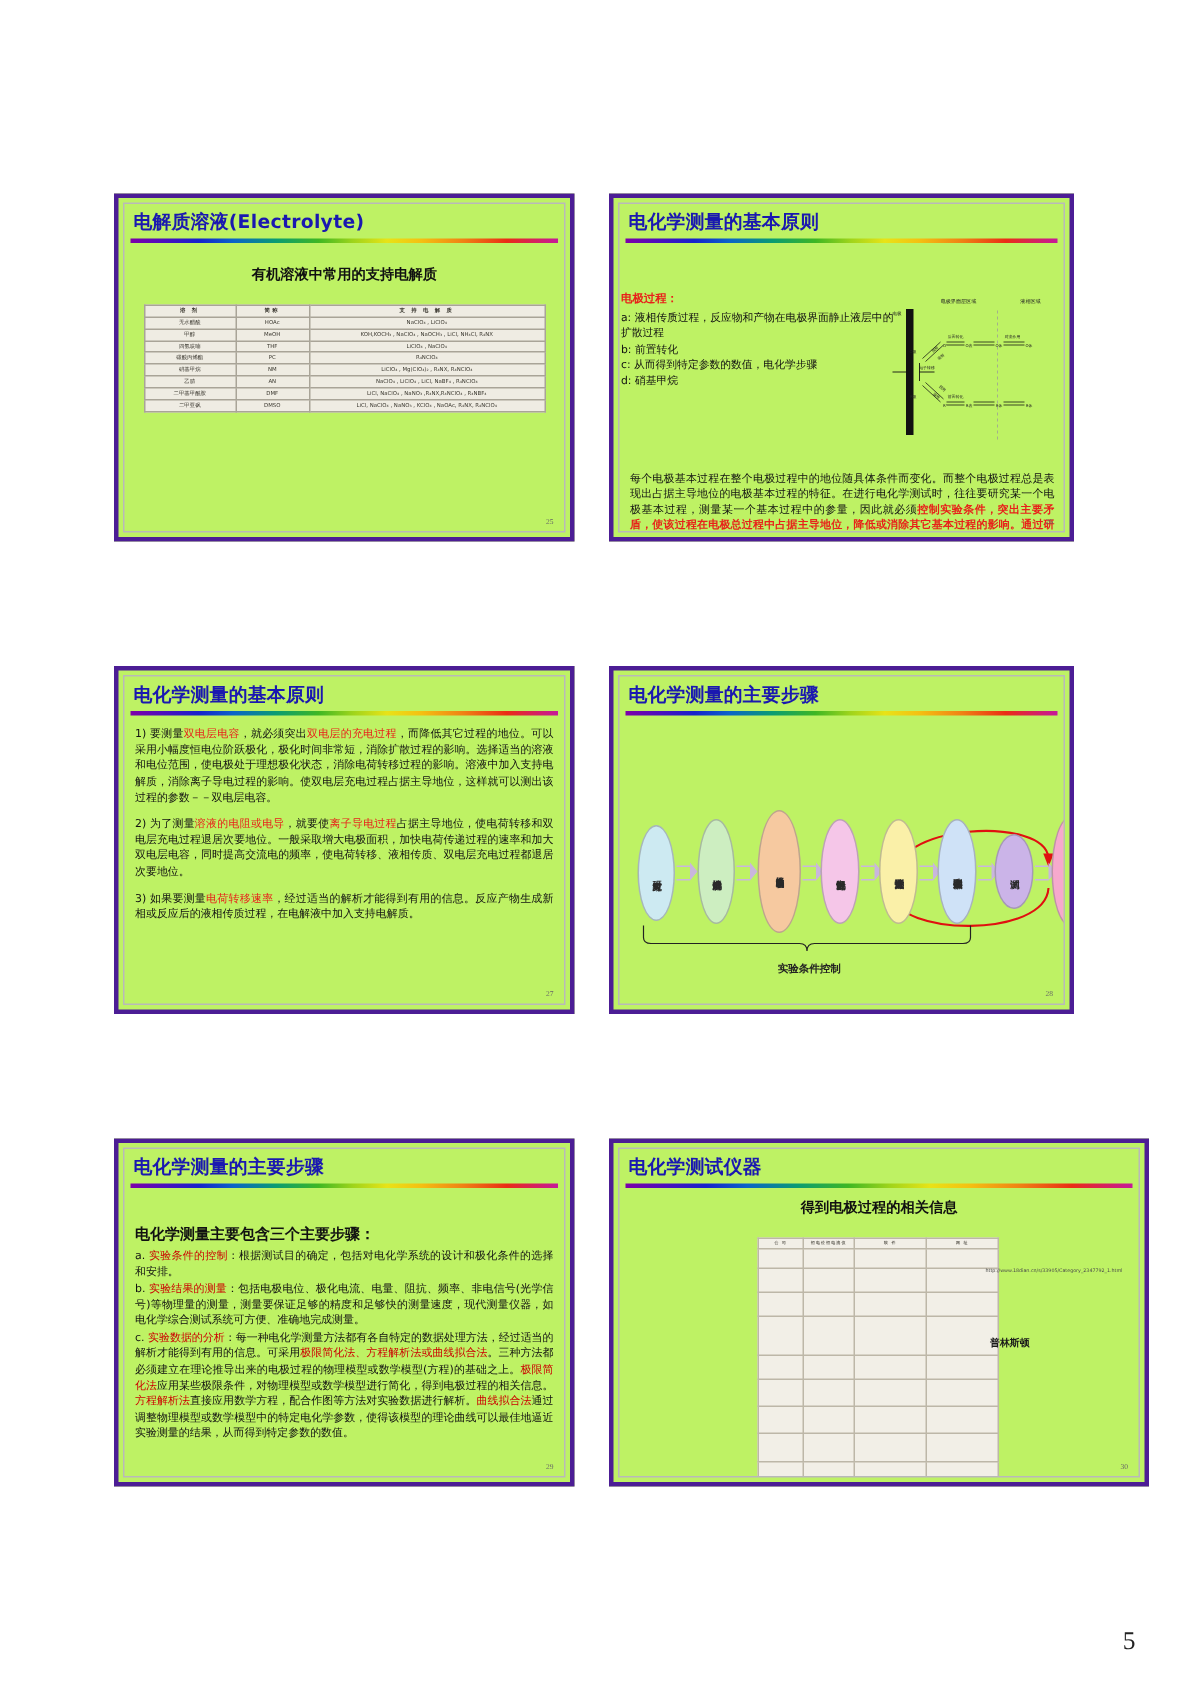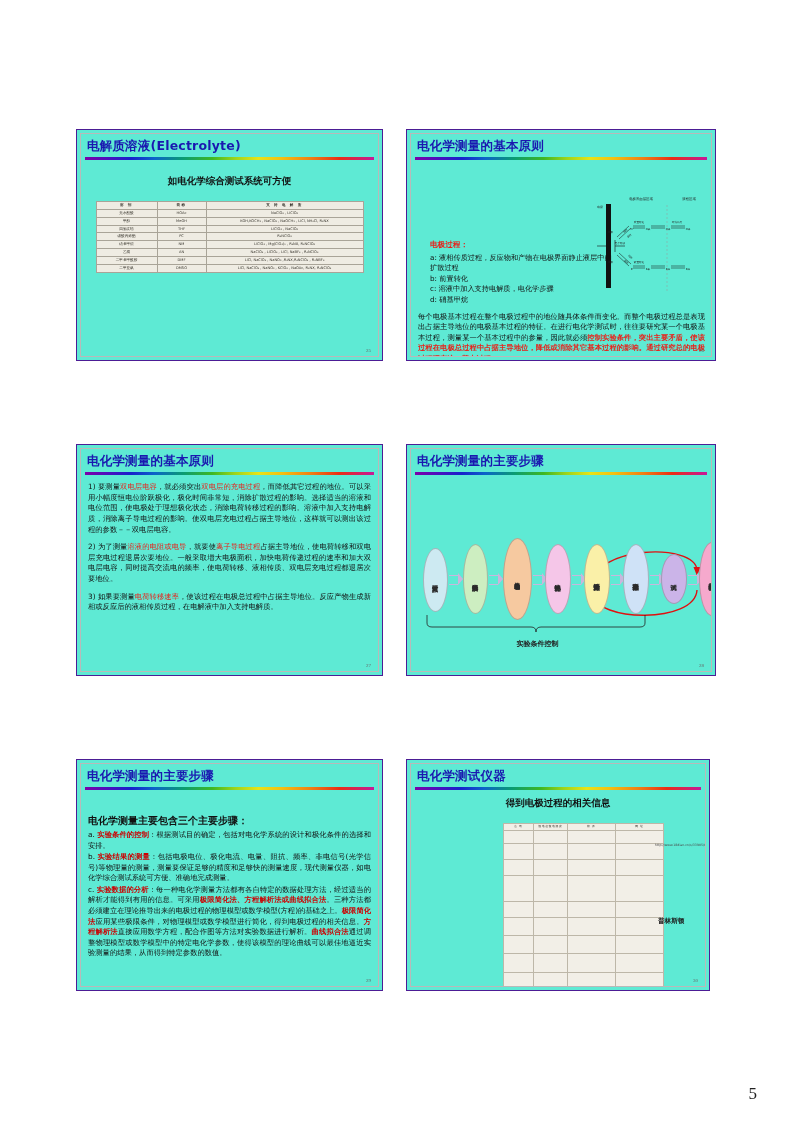--- a/index.html
+++ b/index.html
@@ -16,22 +16,22 @@
   }
   .page {
     position: absolute;
     left: 0; top: 0;
     width: 793px; height: 1122px;
     background: #fff;
   }
   
   .slide {
     position: absolute;
-    border: 1px solid #4c1d95;
-    background: #5eead4;
+    border: 3px solid #4c1d95;
+    background: #bef264;
     box-sizing: border-box;
     overflow: hidden;
     padding-left: 44px;
   }
   .slide-inner {
     position: absolute;
     left: 3px; top: 3px; right: 3px; bottom: 3px;
     border: 1px solid #b9b9b9;
     box-sizing: border-box;
     overflow: hidden;
@@ -96,21 +96,21 @@
     overflow: hidden;
     white-space: nowrap;
   }
   .scan-table thead td { font-weight: bold; letter-spacing: 1.5px; }
   .col-a { width: 58px; }
   .col-b { width: 46px; }
 
   
   .s26-wrap { position: relative; height: 100%; }
   .s26-left {
-    position: absolute; left: 19px; top: 5px; width: 182px; margin-top: 48px;
+    position: absolute; left: 1px; top: 5px; width: 182px;
   }
   .s26-kicker {
     font-size: 7.6px; font-weight: bold; color: #e8211a;
     margin-bottom: 3px;
   }
   .s26-item {
     font-size: 7.2px; line-height: 1.42; color: #111; margin-bottom: .5px;
   }
   .s26-diagram {
     position: absolute; right: 4px; top: 6px; width: 118px; height: 108px;
@@ -172,21 +172,21 @@
   
   .s29-lead {
     font-size: 10px; font-weight: bold; color: #111;
     margin: 23px 7px 2px 7px;
   }
   .s29-item {
     font-size: 7.3px; line-height: 1.45; color: #111;
     margin: 0 7px 1px 7px; text-align: justify;
     text-indent: 0;
   }
-  .s29-item .lbl { color:#c00; font-weight: bold; }
+  .s29-item .lbl { color:#c00; font-weight: normal; }
 
   
   .s30-heading {
     text-align: center; font-weight: bold; font-size: 9.5px;
     color: #111; margin-top: 6px;
   }
   .ws-table {
     position: absolute;
     left: 92px; top: 32px;
     width: 148px;
@@ -209,21 +209,21 @@
   .ws-c3 { width: 45px; } .ws-c4 { width: 45px; }
   .ws-note {
     position: absolute;
     font-size: 3.2px;
     color: #4a4a4a;
     line-height: 1.35;
     width: 62px;
   }
   .ws-brand {
     position: absolute;
-    font-size: 6.6px; font-weight: bold; color: #1a1a1a; margin-top: 28px;
+    font-size: 6.6px; font-weight: bold; color: #1a1a1a;
   }
 
   
   .sheet-num {
     position: absolute;
     right: 36px; bottom: 18px;
     font-size: 17px;
     color: #222;
     font-family: "Liberation Serif", serif;
   }
@@ -231,21 +231,21 @@
 </head>
 <body>
 
 <div class="page">
 
   <div class="slide" style="left:76px; top:129px; width:307px; height:232px;">
     <div class="slide-inner">
       <div class="slide-title">电解质溶液(Electrolyte)</div>
       <div class="rainbow"></div>
       <div class="slide-body">
-        <div class="s25-heading">如电化学综合测试系统可方便</div>
+        <div class="s25-heading">有机溶液中常用的支持电解质</div>
         <table class="scan-table">
           <thead>
             <tr>
               <td class="col-a">溶  剂</td>
               <td class="col-b">简称</td>
               <td>支 持 电 解 质</td>
             </tr>
           </thead>
           <tbody>
             <tr>
@@ -297,21 +297,21 @@
 
   <div class="slide" style="left:406px; top:129px; width:310px; height:232px;">
     <div class="slide-inner">
       <div class="slide-title">电化学测量的基本原则</div>
       <div class="rainbow"></div>
       <div class="slide-body s26-wrap">
         <div class="s26-left">
           <div class="s26-kicker">电极过程：</div>
           <div class="s26-item">a: 液相传质过程，反应物和产物在电极界面静止液层中的扩散过程</div>
           <div class="s26-item">b: 前置转化</div>
-          <div class="s26-item">c: 溶液中加入支持电解质，电化学步骤</div>
+          <div class="s26-item">c: 从而得到特定参数的数值，电化学步骤</div>
           <div class="s26-item">d: 硝基甲烷</div>
         </div>
 
         <div class="s26-diagram">
           <svg viewBox="0 0 118 108" width="118" height="108">
 
             <text x="52" y="7" font-size="3.4" fill="#222" text-anchor="middle" font-family="DejaVu Sans">电极界面层区域</text>
             <text x="100" y="7" font-size="3.4" fill="#222" text-anchor="middle" font-family="DejaVu Sans">液相区域</text>
 
             <rect x="17" y="11" width="5" height="84" fill="#111"></rect>
@@ -378,21 +378,21 @@
       <div class="slide-title">电化学测量的基本原则</div>
       <div class="rainbow"></div>
       <div class="slide-body">
         <div class="s27-para s27-first">
           <span>1) 要测量</span><span class="red">双电层电容</span><span>，就必须突出</span><span class="red">双电层的充电过程</span><span>，而降低其它过程的地位。可以采用小幅度恒电位阶跃极化，极化时间非常短，消除扩散过程的影响。选择适当的溶液和电位范围，使电极处于理想极化状态，消除电荷转移过程的影响。溶液中加入支持电解质，消除离子导电过程的影响。使双电层充电过程占据主导地位，这样就可以测出该过程的参数－－双电层电容。</span>
         </div>
         <div class="s27-para">
           <span>2) 为了测量</span><span class="red">溶液的电阻或电导</span><span>，就要使</span><span class="red">离子导电过程</span><span>占据主导地位，使电荷转移和双电层充电过程退居次要地位。一般采取增大电极面积，加快电荷传递过程的速率和加大双电层电容，同时提高交流电的频率，使电荷转移、液相传质、双电层充电过程都退居次要地位。</span>
         </div>
         <div class="s27-para">
-          <span>3) 如果要测量</span><span class="red">电荷转移速率</span><span>，使该过程在电极总过程中占据主导地位。</span><span>反应产物生成新相或反应后的液相传质过程，在电解液中加入支持电解质。</span>
+          <span>3) 如果要测量</span><span class="red">电荷转移速率</span><span>，经过适当的解析才能得到有用的信息。</span><span>反应产物生成新相或反应后的液相传质过程，在电解液中加入支持电解质。</span>
         </div>
       </div>
       <div class="pagenum">27</div>
     </div>
   </div>
 
   <div class="slide" style="left:406px; top:444px; width:310px; height:232px;">
     <div class="slide-inner">
       <div class="slide-title">电化学测量的主要步骤</div>
       <div class="rainbow"></div>
@@ -474,21 +474,21 @@
 
         <div class="s29-item">
           <span>c.</span>
           <span class="lbl">实验数据的分析</span><span>：每一种电化学测量方法都有各自特定的数据处理方法，经过适当的解析才能得到有用的信息。可采用</span><span class="lbl">极限简化法、方程解析法或曲线拟合法</span><span>。三种方法都必须建立在理论推导出来的电极过程的物理模型或数学模型(方程)的基础之上。</span><span class="lbl">极限简化法</span><span>应用某些极限条件，对物理模型或数学模型进行简化，得到电极过程的相关信息。</span><span class="lbl">方程解析法</span><span>直接应用数学方程，配合作图等方法对实验数据进行解析。</span><span class="lbl">曲线拟合法</span><span>通过调整物理模型或数学模型中的特定电化学参数，使得该模型的理论曲线可以最佳地逼近实验测量的结果，从而得到特定参数的数值。</span>
         </div>
       </div>
       <div class="pagenum">29</div>
     </div>
   </div>
 
-  <div class="slide" style="left:406px; top:759px; width:304px; height:232px;">
+  <div class="slide" style="left:406px; top:759px; width:360px; height:232px;">
     <div class="slide-inner">
       <div class="slide-title">电化学测试仪器</div>
       <div class="rainbow"></div>
       <div class="slide-body">
         <div class="s30-heading">得到电极过程的相关信息</div>
 
         <table class="ws-table">
           <tbody>
               <tr class="hdr">
             <td class="ws-c1">公 司</td>

